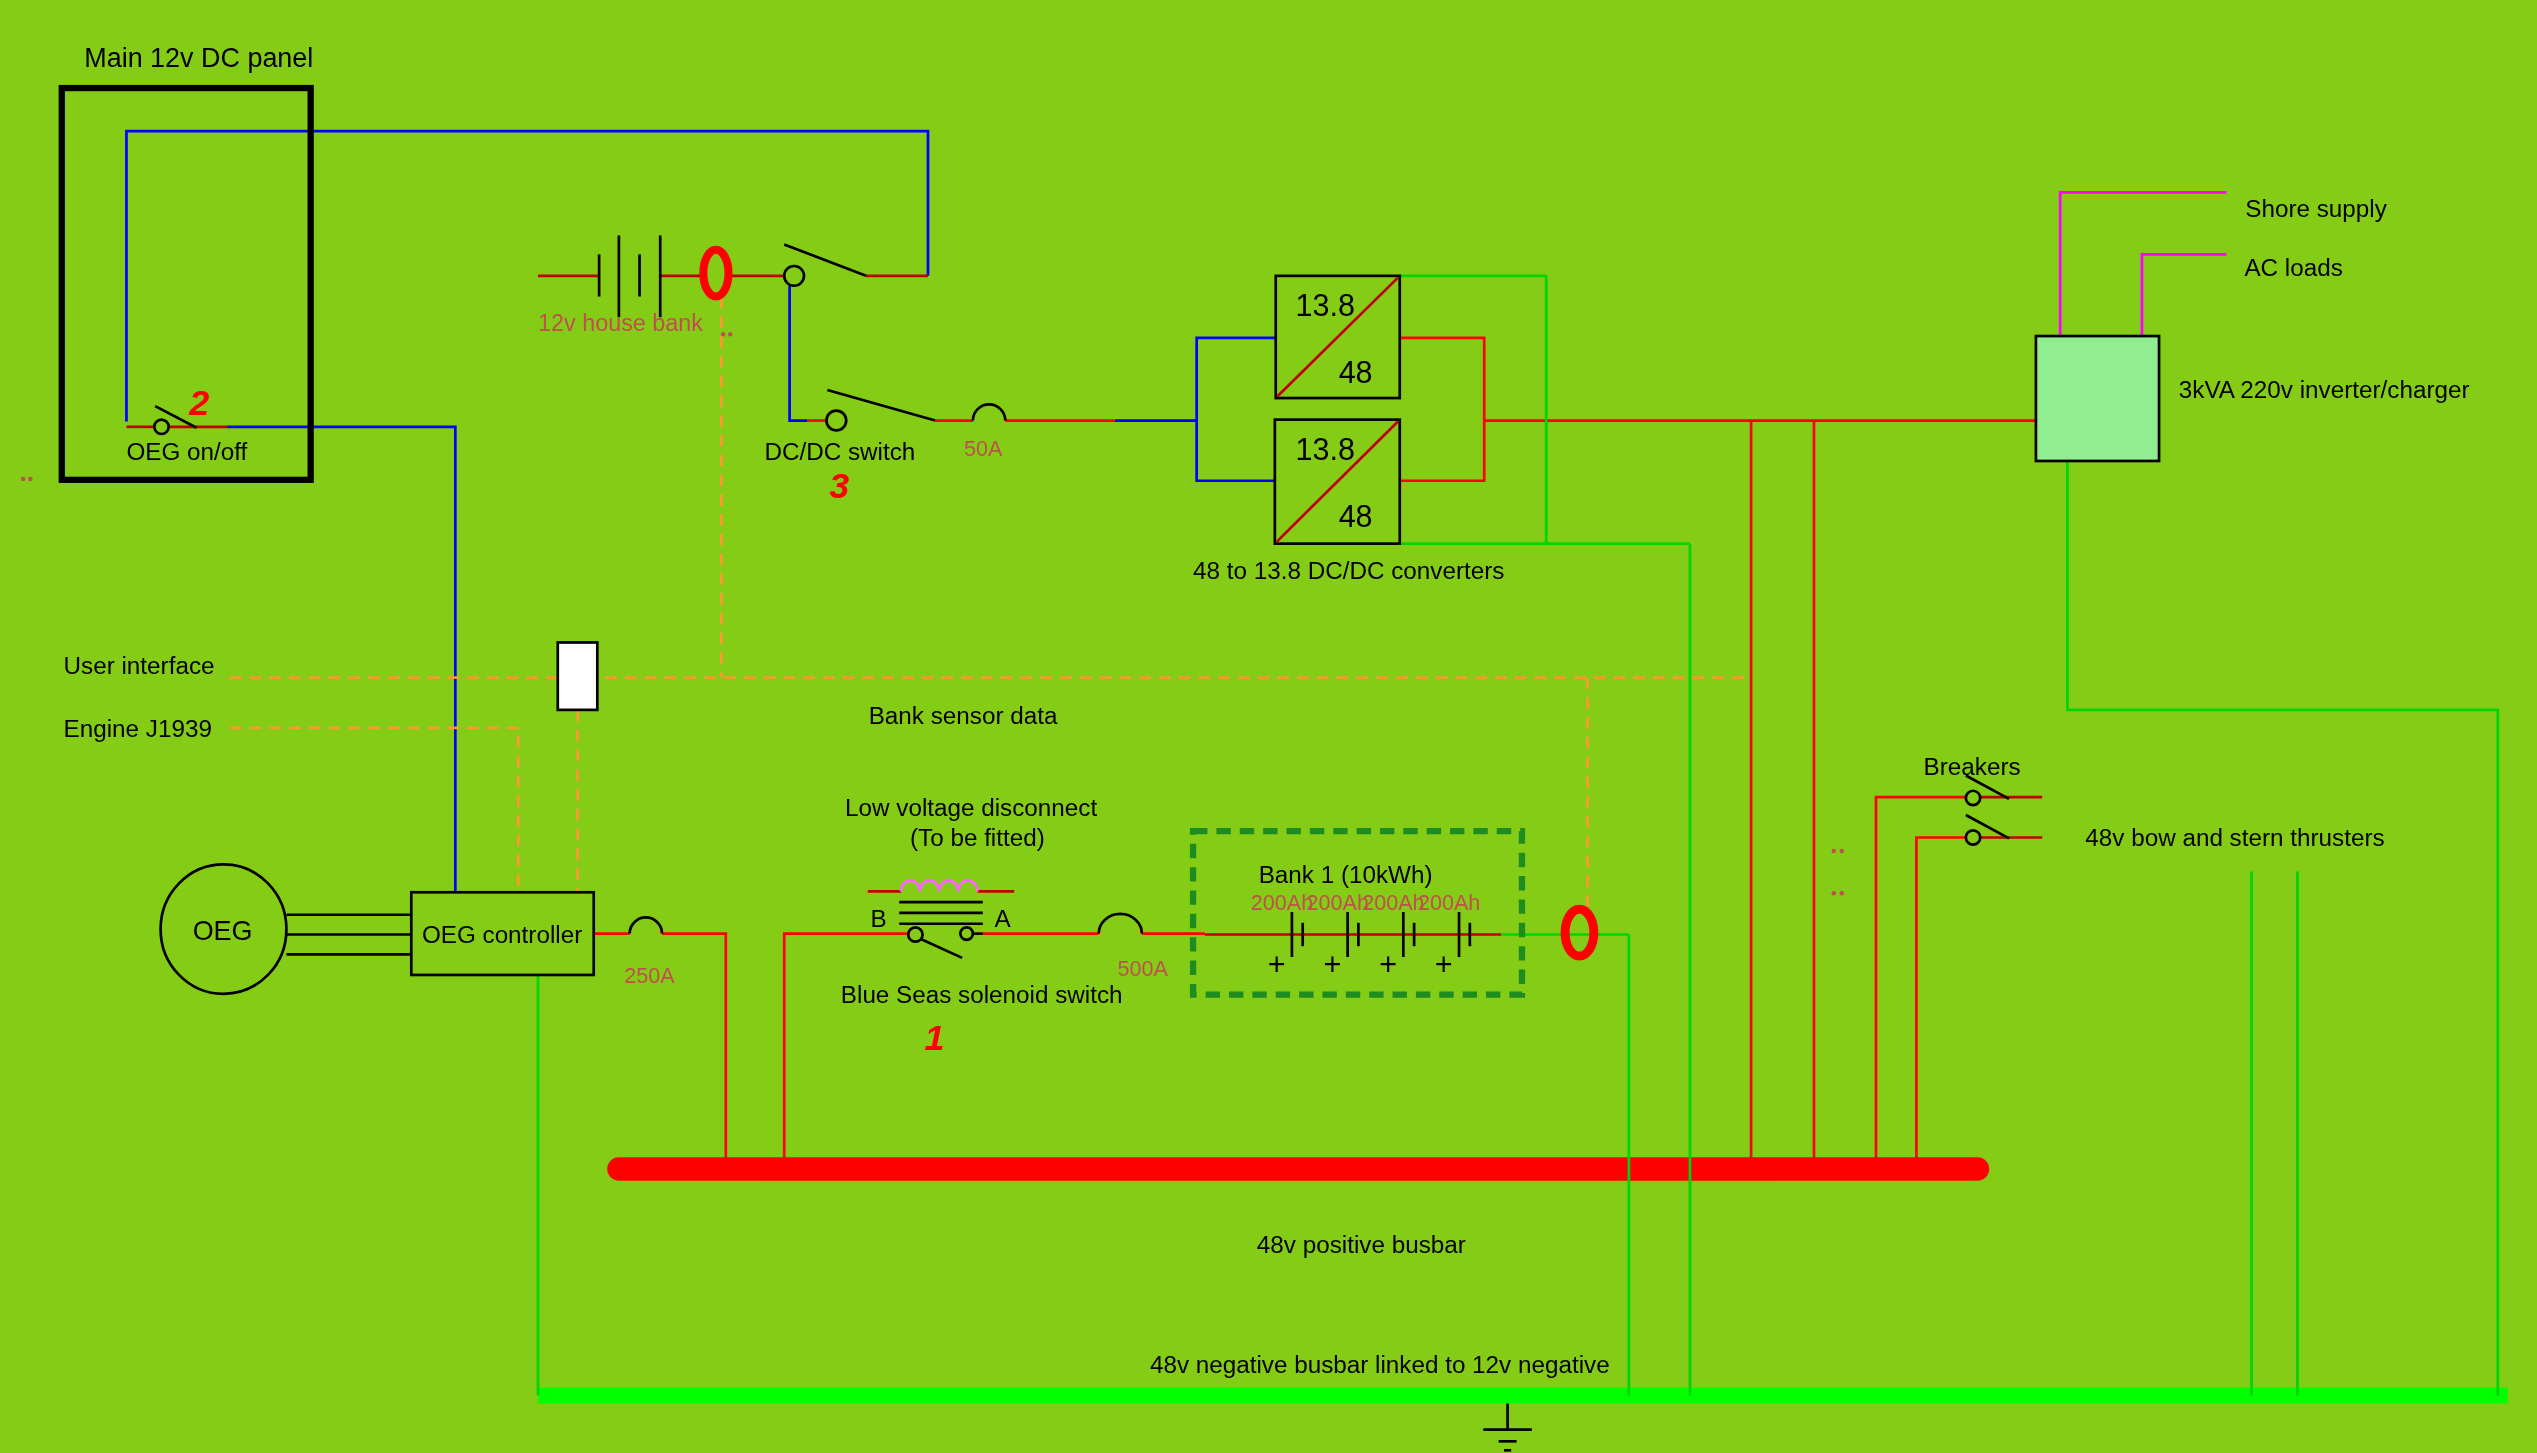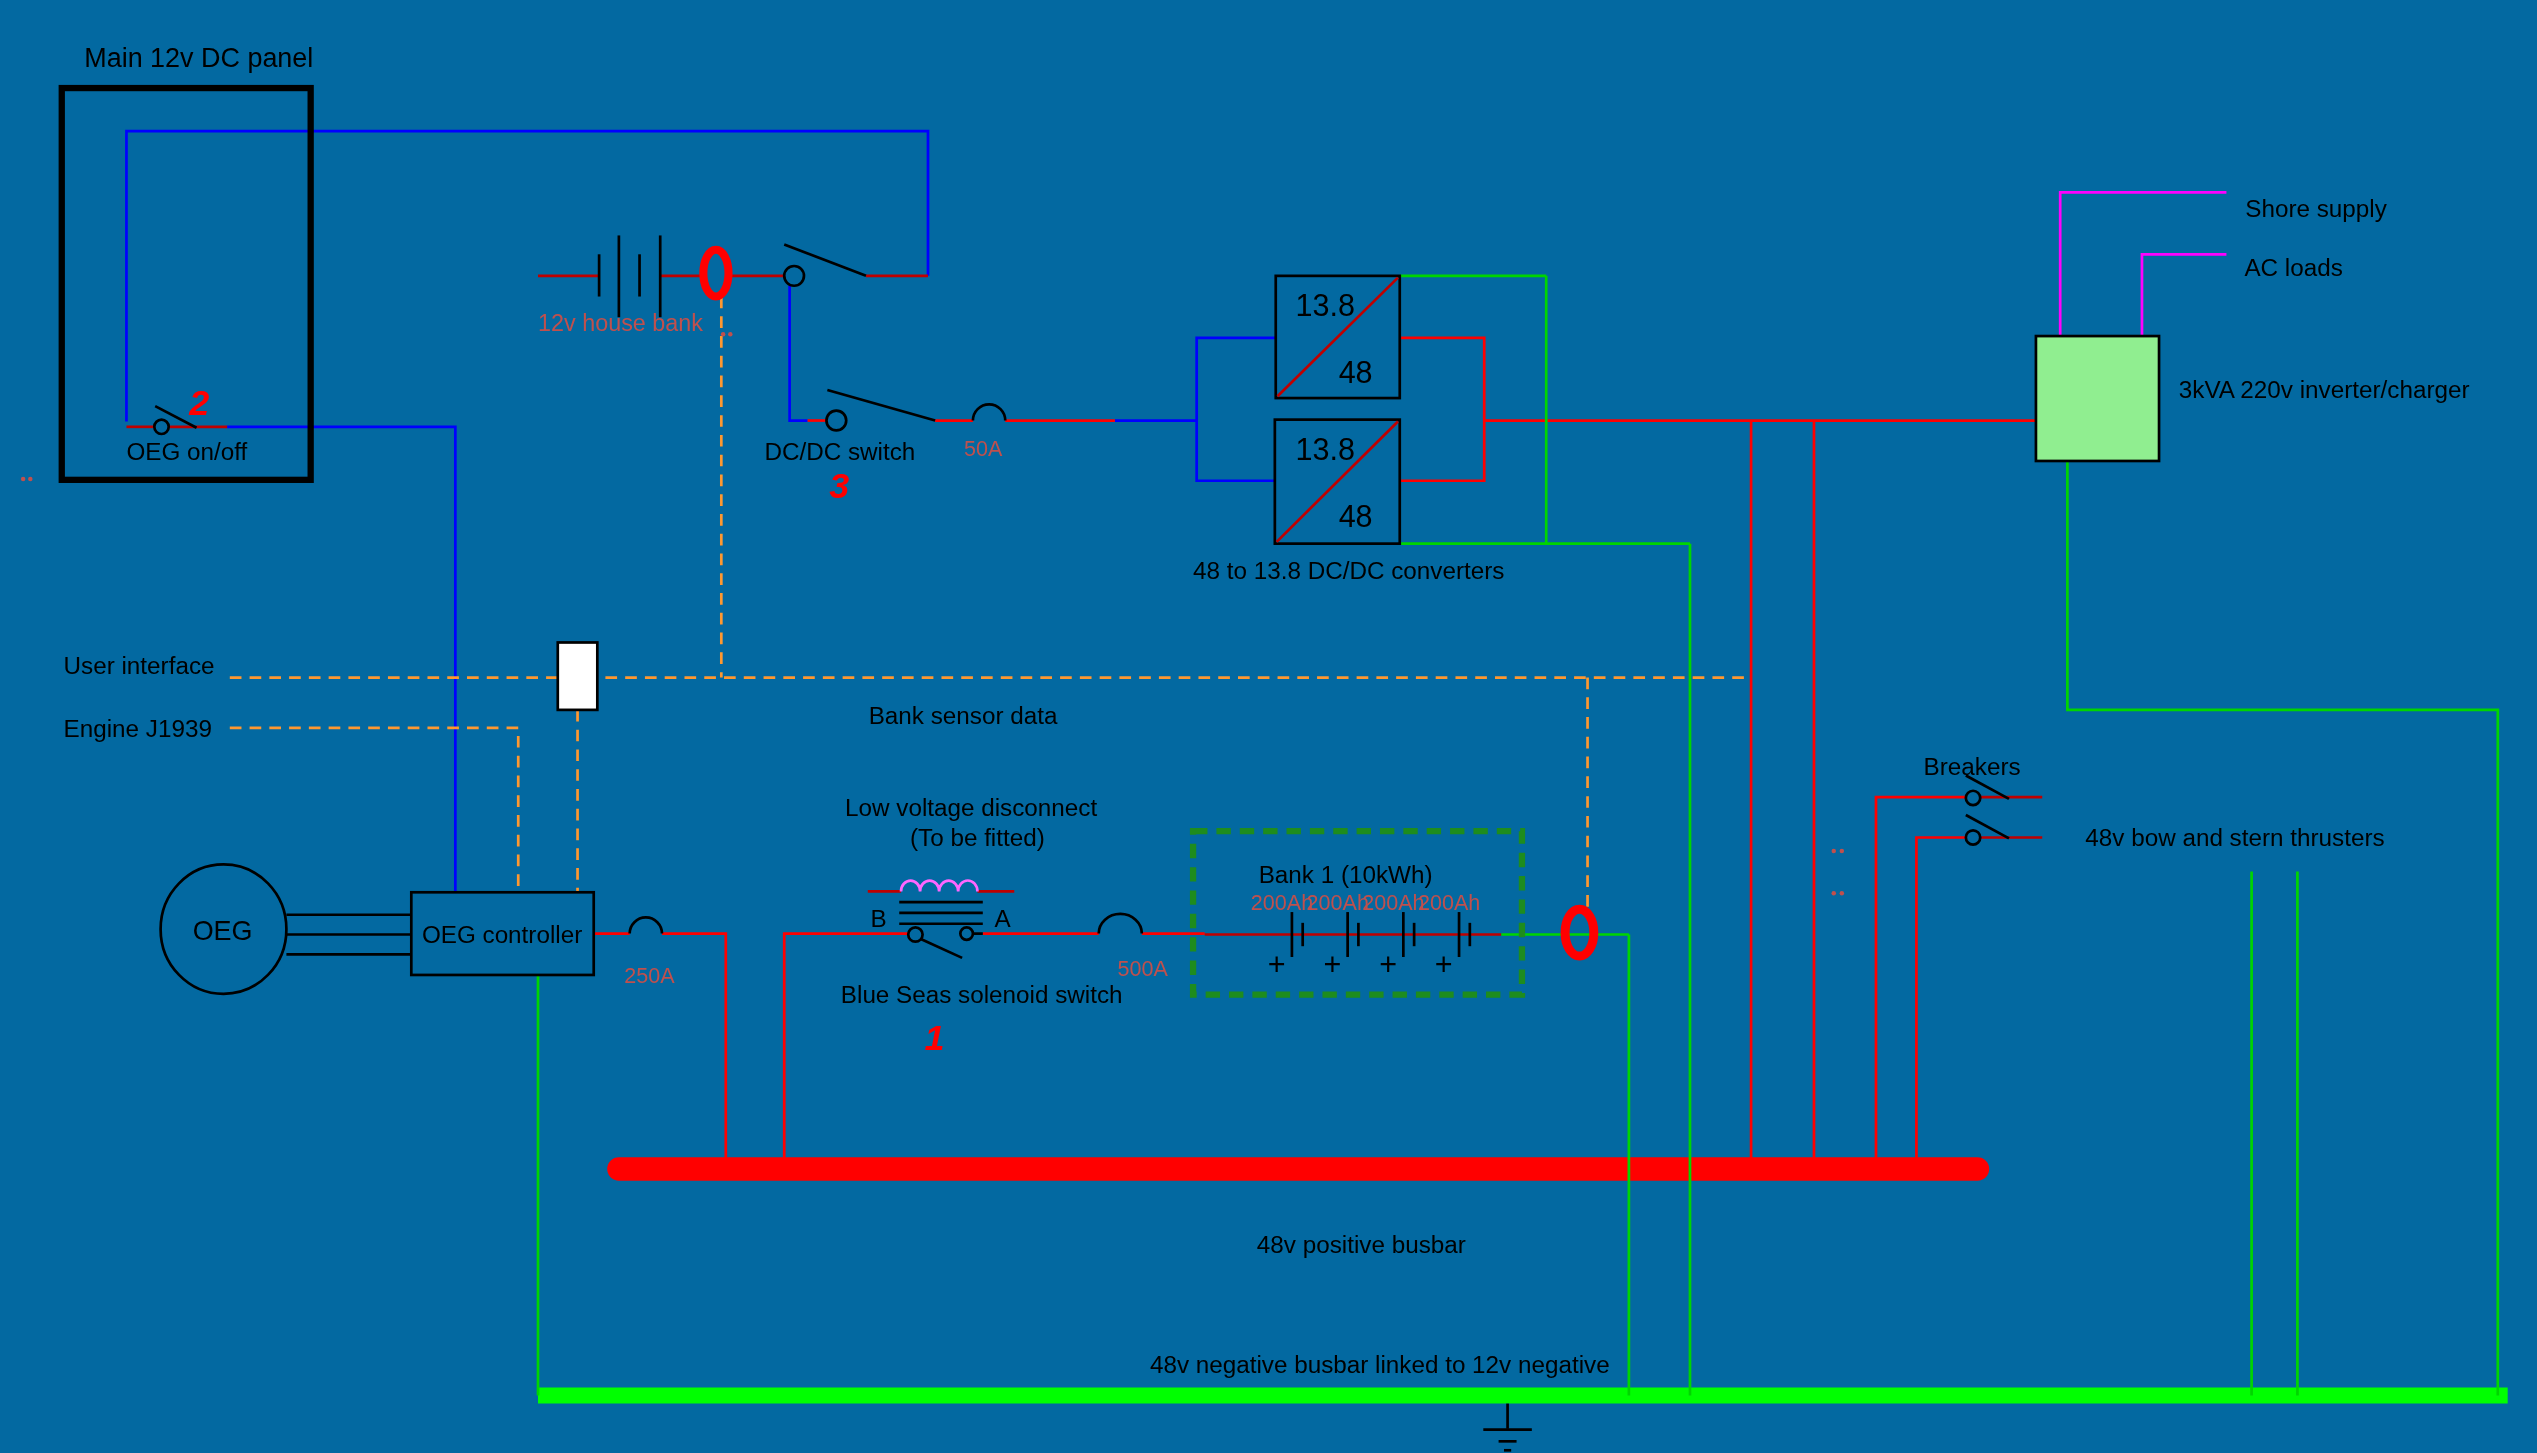--- a/index.html
+++ b/index.html
@@ -1,16 +1,16 @@
 <!DOCTYPE html>
 <html style="--c-black: #000000; --c-wire_blue: #0000FF; --c-wire_red: #FF0000; --c-wire_darkred: #C00000; --c-wire_green: #00D500; --c-busbar_red: #FF0000; --c-busbar_green: #00FF00; --c-dashed_orange: #FF9830; --c-magenta: #FF00FF; --c-coil_pink: #FF66FF; --c-bank_box_green: #1E8C1E; --c-inverter_fill: #90EE90; --c-label_red: #C0504D;font-size:14.4px"><head>
 <meta charset="utf-8">
 <style>
   html,body{margin:0;padding:0;background:#ffffff;}
-  .stage{position:relative;width:2538px;height:1453px;background:#0369a1;overflow:hidden;text-align:right;}
+  .stage{position:relative;width:2538px;height:1453px;background:#84cc16;overflow:hidden;text-align:right;}
   svg{display:block;}
   text{font-family:"Liberation Sans","DejaVu Sans",sans-serif;fill:var(--c-black,#000);}
   .t-label{font-size:27px;}
   .t-title{font-size:30px;}
   .t-big{font-size:34px;}
   .t-red{fill:var(--c-label_red,#C0504D);font-size:24px;}
   .t-redlabel{fill:var(--c-label_red,#C0504D);font-size:26px;}
   .t-num{fill:var(--c-wire_red,#FF0000);font-size:40px;font-weight:bold;font-style:italic;}
   .w-blue{stroke:var(--c-wire_blue,#0000FF);stroke-width:3;fill:none;}
   .w-red{stroke:var(--c-wire_red,#FF0000);stroke-width:3;fill:none;}

